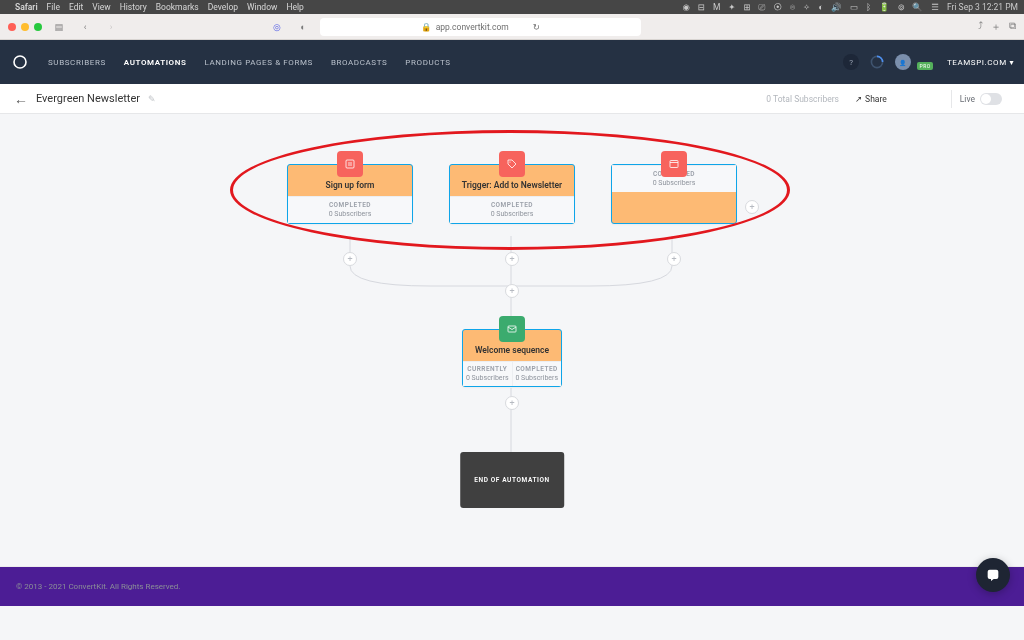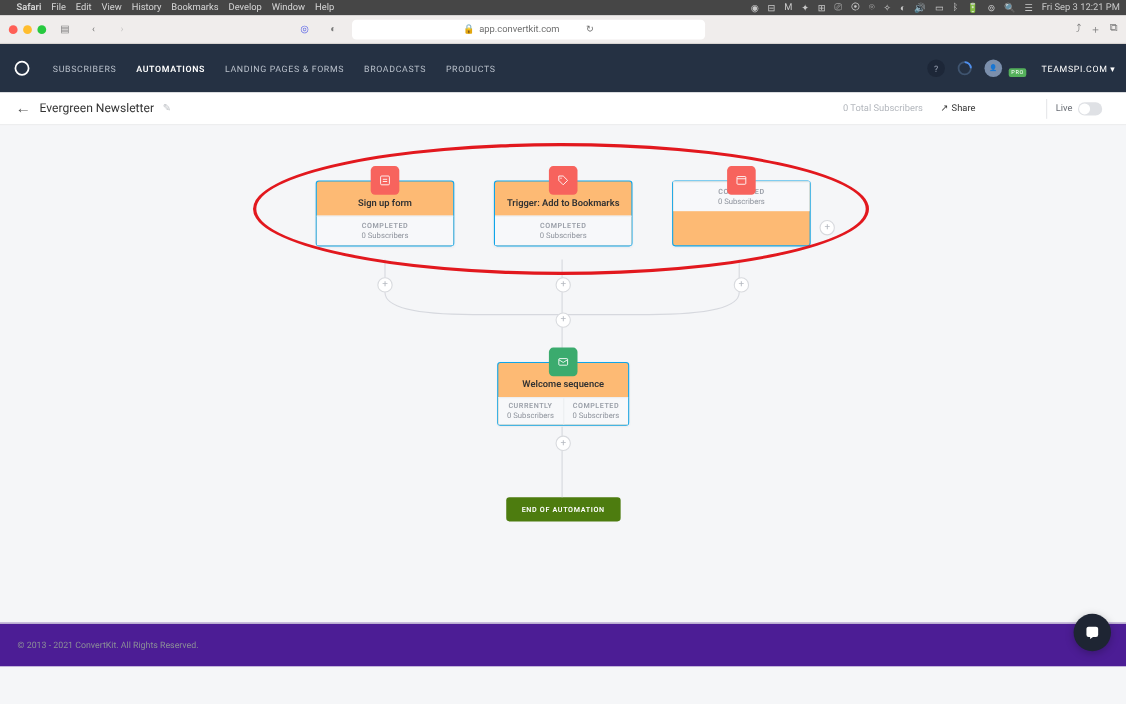--- a/index.html
+++ b/index.html
@@ -64,28 +64,28 @@
 .foot-val { font-size:7px; color:#8e939c; margin-top:1px; }
 
 .plus { width:14px; height:14px; border:1px solid #d8dade; border-radius:50%; background:#fff; display:flex; align-items:center; justify-content:center; font-size:9px; color:#b6bac1; cursor:pointer; z-index:15; }
 .plus-side { position:absolute; top:86px; left:745px; }
 
 .plus-under { display:flex; justify-content:center; gap:148px; position:absolute; top:138px; left:0; right:0; z-index:12; }
 
 .plus-merge { position:absolute; top:170px; left:50%; transform:translateX(-50%); }
 
 .seq-card { position:absolute; top:215px; left:50%; transform:translateX(-50%); z-index:10; }
-.seq-card .card { width:120px; }
+.seq-card .card { width:100px; }
 .seq-foot { background:#f7f8fa; border-top:1px solid #eceef1; display:flex; }
 .seq-foot > div { flex:1; text-align:center; padding:3px 1px 4px; }
 .seq-foot > div:first-child { border-right:1px solid #eceef1; }
 
 .plus-after { position:absolute; top:282px; left:50%; transform:translateX(-50%); }
 
-.end-block { position:absolute; top:338px; left:50%; transform:translateX(-50%); background:#4d7c0f; color:#fff; font-size:6.5px; letter-spacing:.6px; font-weight:600; padding:7px 14px; border-radius:3px; }
+.end-block { position:absolute; top:338px; left:50%; transform:translateX(-50%); background:#404040; color:#fff; font-size:6.5px; letter-spacing:.6px; font-weight:600; padding:24px 14px; border-radius:3px; }
 
 
 .wires { position:absolute; top:0; left:0; width:100%; height:100%; pointer-events:none; z-index:5; }
 .wires path, .wires line { stroke:#d6d8de; stroke-width:1; fill:none; }
 
 
 .footer { position:absolute; bottom:0; left:0; right:0; height:40px; background:#4c1d95; border-top:1px solid #ececec; display:flex; align-items:center; padding:0 16px; font-size:8px; color:#8b8f97; }
 
 
 .intercom { position:absolute; bottom:14px; right:14px; width:34px; height:34px; border-radius:50%; background:#1e2533; display:flex; align-items:center; justify-content:center; box-shadow:0 2px 8px rgba(0,0,0,.25); cursor:pointer; z-index:60; }
@@ -225,21 +225,21 @@
         <div class="foot-val">0 Subscribers</div>
       </div>
     </div>
     <div class="card">
       <div class="card-icon ic-red ico">
         <svg viewBox="0 0 24 24">
             <path d="M4 4h8l8 8-8 8-8-8z" fill="none" stroke="#fff" stroke-width="1.6"></path>
             <circle cx="8" cy="8" r="1.2" fill="#fff"></circle>
           </svg>
       </div>
-      <div class="card-title">Trigger: Add to Bookmarks</div>
+      <div class="card-title">Trigger: Add to Newsletter</div>
       <div class="card-foot">
         <div class="foot-label">COMPLETED</div>
         <div class="foot-val">0 Subscribers</div>
       </div>
     </div>
     <div class="card">
       <div class="card-icon ic-red ico">
         <svg viewBox="0 0 24 24">
             <rect x="4" y="5" width="16" height="14" rx="1.5" fill="none" stroke="#fff" stroke-width="1.6"></rect>
             <line x1="4" y1="9" x2="20" y2="9" stroke="#fff" stroke-width="1.6"></line>

